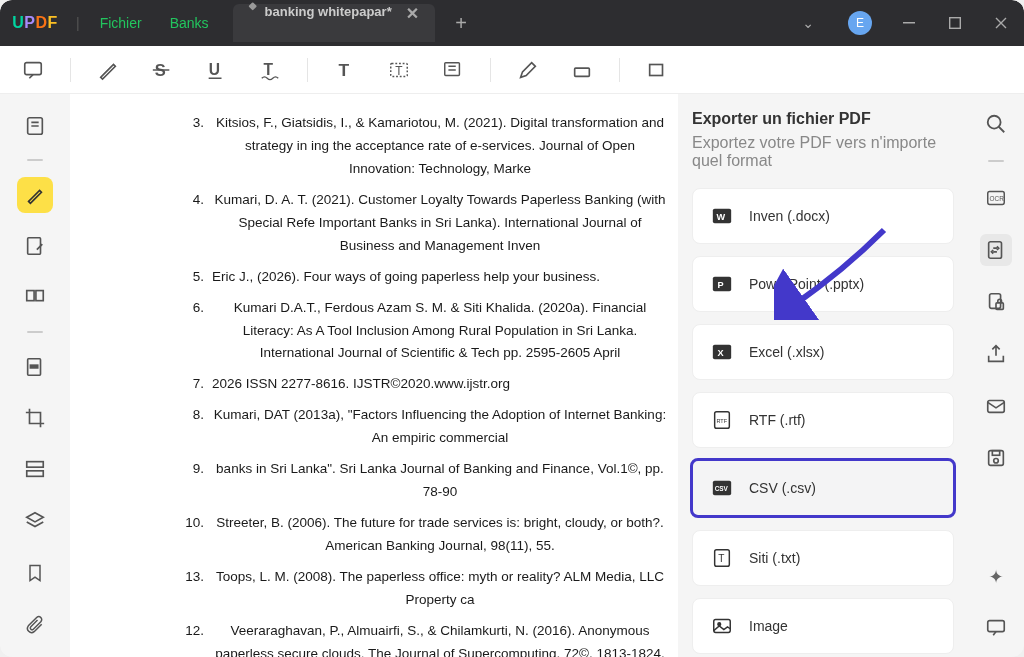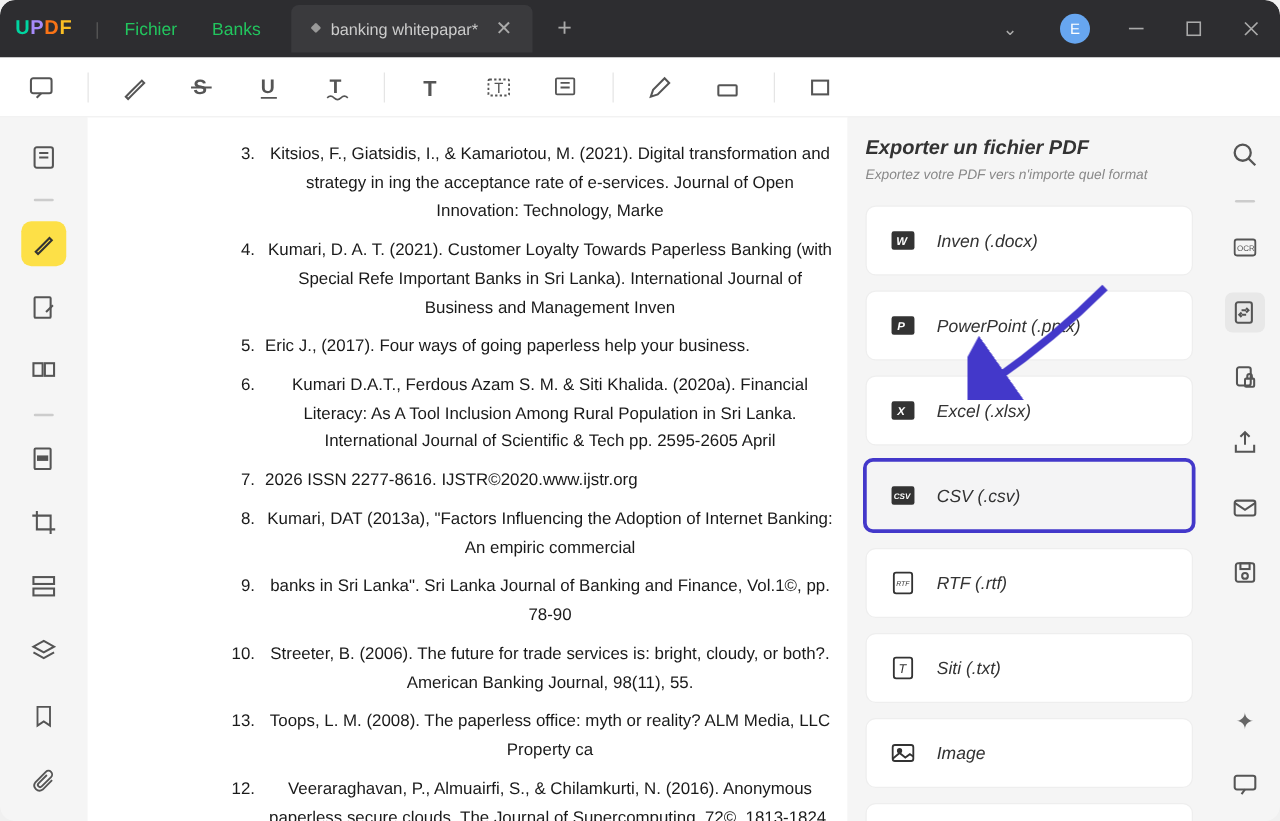--- a/index.html
+++ b/index.html
@@ -5,44 +5,44 @@
 * { box-sizing: border-box; margin: 0; padding: 0; }
 body { font-family: -apple-system, BlinkMacSystemFont, "Segoe UI", Arial, sans-serif; background: #f0f0f0; width: 1024px; height: 657px; overflow: hidden; position: relative; border-radius: 12px; }
 .titlebar { height: 46px; background: #2d2d30; display: flex; align-items: center; color: #ccc; font-size: 14px; border-radius: 12px 12px 0 0; }
 .logo { width: 70px; display: flex; align-items: center; justify-content: center; font-weight: bold; font-size: 16px; letter-spacing: 0.5px; }
 .logo .u { color: #00d4a0; }
 .logo .p { color: #a78bfa; }
 .logo .d { color: #f97316; }
 .logo .f { color: #fbbf24; }
 .menu-sep { color: #555; margin: 0 6px; }
 .menu-item { color: #22c55e; padding: 0 14px; cursor: pointer; }
-.tab { display: flex; align-items: center; background: #3a3a3d; padding: 0 16px; height: 38px; margin-left: 10px; border-radius: 6px 6px 0 0; font-size: 13px; }
+.tab { display: flex; align-items: flex-start; background: #3a3a3d; padding: 0 16px; height: 38px; margin-left: 10px; border-radius: 6px 6px 0 0; font-size: 13px; font-weight: bold; }
 .tab-dot { width:6px; height:6px; background:#999; margin-right:10px; transform: rotate(45deg) translateY(-1px); border-radius:1px; }
 .tab-close { margin-left: 14px; font-size: 16px; cursor: pointer; color: #aaa; }
 .tab-add { margin-left: 20px; font-size: 20px; cursor: pointer; color: #aaa; }
 .spacer { flex: 1; }
 .chevron { padding: 0 20px; color: #aaa; cursor: pointer; font-size: 14px; }
 .avatar { width: 24px; height: 24px; border-radius: 50%; background: #67a6f0; color: #fff; display: flex; align-items: center; justify-content: center; font-size: 12px; margin: 0 14px; }
 .win-btn { width: 46px; height: 46px; display: flex; align-items: center; justify-content: center; cursor: pointer; color: #aaa; }
 .toolbar { height: 48px; background: #fff; display: flex; align-items: center; padding: 0 16px; border-bottom: 1px solid #eee; }
 .tool-icon { width: 34px; height: 30px; display: flex; align-items: center; justify-content: center; margin-right: 20px; color: #555; cursor: pointer; }
 .tool-sep { width: 1px; height: 24px; background: #e5e5e5; margin-right: 20px; }
 .main { display: flex; height: calc(100% - 94px); }
 .left-rail { width: 70px; background: #f5f5f5; display: flex; flex-direction: column; align-items: center; padding-top: 14px; gap: 16px; border-radius: 0 0 0 12px; }
 .rail-icon { width: 36px; height: 36px; border-radius: 8px; display: flex; align-items: center; justify-content: center; color: #555; cursor: pointer; }
 .rail-icon.active { background: #fde047; }
 .rail-dash { width: 16px; height: 2px; background: #ccc; border-radius: 1px; }
 .rail-bottom { margin-top: auto; margin-bottom: 14px; display: flex; flex-direction: column; align-items: center; gap: 16px; }
 .doc { flex: 1; background: #fff; padding: 18px 0 0 110px; overflow: hidden; position: relative; }
 .ref { display: flex; margin-bottom: 8px; font-size: 13.5px; line-height: 1.7; color: #1a1a1a; }
 .ref-num { width: 24px; flex-shrink: 0; text-align: right; margin-right: 8px; }
 .ref-text { padding-right: 10px; text-align: center; }
-.export-panel { width: 290px; background: #f5f5f5; padding: 16px 14px; overflow-y: auto; font-style: italic; }
+.export-panel { width: 290px; background: #f5f5f5; padding: 16px 14px; overflow-y: auto; }
 .export-title { font-size: 16px; font-weight: 600; color: #333; margin-bottom: 6px; }
-.export-sub { font-size: 11px; color: #888; margin-bottom: 18px; }
+.export-sub { font-size: 16px; color: #888; margin-bottom: 18px; }
 .export-opt { background: #fff; border: 1px solid #eee; border-radius: 8px; padding: 14px 16px; display: flex; align-items: center; margin-bottom: 12px; cursor: pointer; font-size: 14px; color: #333; position: relative; }
 .export-opt.highlighted { border: 3px solid #4338ca; background: #f4f4f5; margin-top: -2px; margin-left: -2px; margin-right: -2px; }
 .opt-icon { width: 26px; height: 26px; margin-right: 14px; display: flex; align-items: center; justify-content: center; }
 .right-rail { width: 56px; background: #f5f5f5; display: flex; flex-direction: column; align-items: center; padding-top: 14px; gap: 20px; border-radius: 0 0 12px 0; }
 .right-icon { width: 32px; height: 32px; display: flex; align-items: center; justify-content: center; color: #666; cursor: pointer; border-radius: 6px; }
 .right-icon.active { background: #e8e8e8; }
 .right-dash { width: 16px; height: 2px; background: #ccc; border-radius: 1px; }
 .right-bottom { margin-top: auto; margin-bottom: 14px; display: flex; flex-direction: column; align-items: center; gap: 18px; }
 .arrow-annot { position: absolute; top: 220px; right: 130px; pointer-events: none; }
 svg { display: block; }
@@ -222,21 +222,21 @@
       <div class="ref">
         <div class="ref-num">3.</div>
         <div class="ref-text">Kitsios, F., Giatsidis, I., &amp; Kamariotou, M. (2021). Digital transformation and strategy in ing the acceptance rate of e-services. Journal of Open Innovation: Technology, Marke</div>
       </div>
       <div class="ref">
         <div class="ref-num">4.</div>
         <div class="ref-text">Kumari, D. A. T. (2021). Customer Loyalty Towards Paperless Banking (with Special Refe Important Banks in Sri Lanka). International Journal of Business and Management Inven</div>
       </div>
       <div class="ref">
         <div class="ref-num">5.</div>
-        <div class="ref-text">Eric J., (2017). Four ways of going paperless help your business.</div>
+        <div class="ref-text">Eric J., (2026). Four ways of going paperless help your business.</div>
       </div>
       <div class="ref">
         <div class="ref-num">6.</div>
         <div class="ref-text">Kumari D.A.T., Ferdous Azam S. M. &amp; Siti Khalida. (2020a). Financial Literacy: As A Tool Inclusion Among Rural Population in Sri Lanka. International Journal of Scientific &amp; Tech pp. 2595-2605 April</div>
       </div>
       <div class="ref">
         <div class="ref-num">7.</div>
         <div class="ref-text">2026 ISSN 2277-8616. IJSTR©2020.www.ijstr.org</div>
       </div>
       <div class="ref">
@@ -285,37 +285,37 @@
     </div>
     <div class="export-opt">
       <div class="opt-icon">
           <svg width="22" height="22" viewBox="0 0 24 24">
             <rect x="2" y="4" width="20" height="16" rx="2" fill="#333"></rect>
             <text x="7" y="16" font-size="10" fill="#fff" font-weight="bold">X</text>
           </svg>
         </div>
       <span>Excel (.xlsx)</span>
     </div>
+    <div class="export-opt">
+      <div class="opt-icon">
+          <svg width="22" height="22" viewBox="0 0 24 24" fill="none" stroke="#333" stroke-width="1.6">
+            <rect x="4" y="3" width="16" height="18" rx="2"></rect>
+            <text x="6" y="15" font-size="6" fill="#333" stroke="none">RTF</text>
+          </svg>
+        </div>
+      <span>RTF (.rtf)</span>
+    </div>
     <div class="export-opt highlighted">
       <div class="opt-icon">
           <svg width="22" height="22" viewBox="0 0 24 24">
             <rect x="2" y="4" width="20" height="16" rx="2" fill="#333"></rect>
             <text x="4" y="15" font-size="7" fill="#fff" font-weight="bold">CSV</text>
           </svg>
         </div>
       <span>CSV (.csv)</span>
-    </div>
-    <div class="export-opt">
-      <div class="opt-icon">
-          <svg width="22" height="22" viewBox="0 0 24 24" fill="none" stroke="#333" stroke-width="1.6">
-            <rect x="4" y="3" width="16" height="18" rx="2"></rect>
-            <text x="6" y="15" font-size="6" fill="#333" stroke="none">RTF</text>
-          </svg>
-        </div>
-      <span>RTF (.rtf)</span>
     </div>
     <div class="export-opt">
       <div class="opt-icon">
           <svg width="22" height="22" viewBox="0 0 24 24" fill="none" stroke="#333" stroke-width="1.6">
             <rect x="4" y="3" width="16" height="18" rx="2"></rect>
             <text x="8" y="16" font-size="11" fill="#333" stroke="none">T</text>
           </svg>
         </div>
       <span>Siti (.txt)</span>
     </div>

